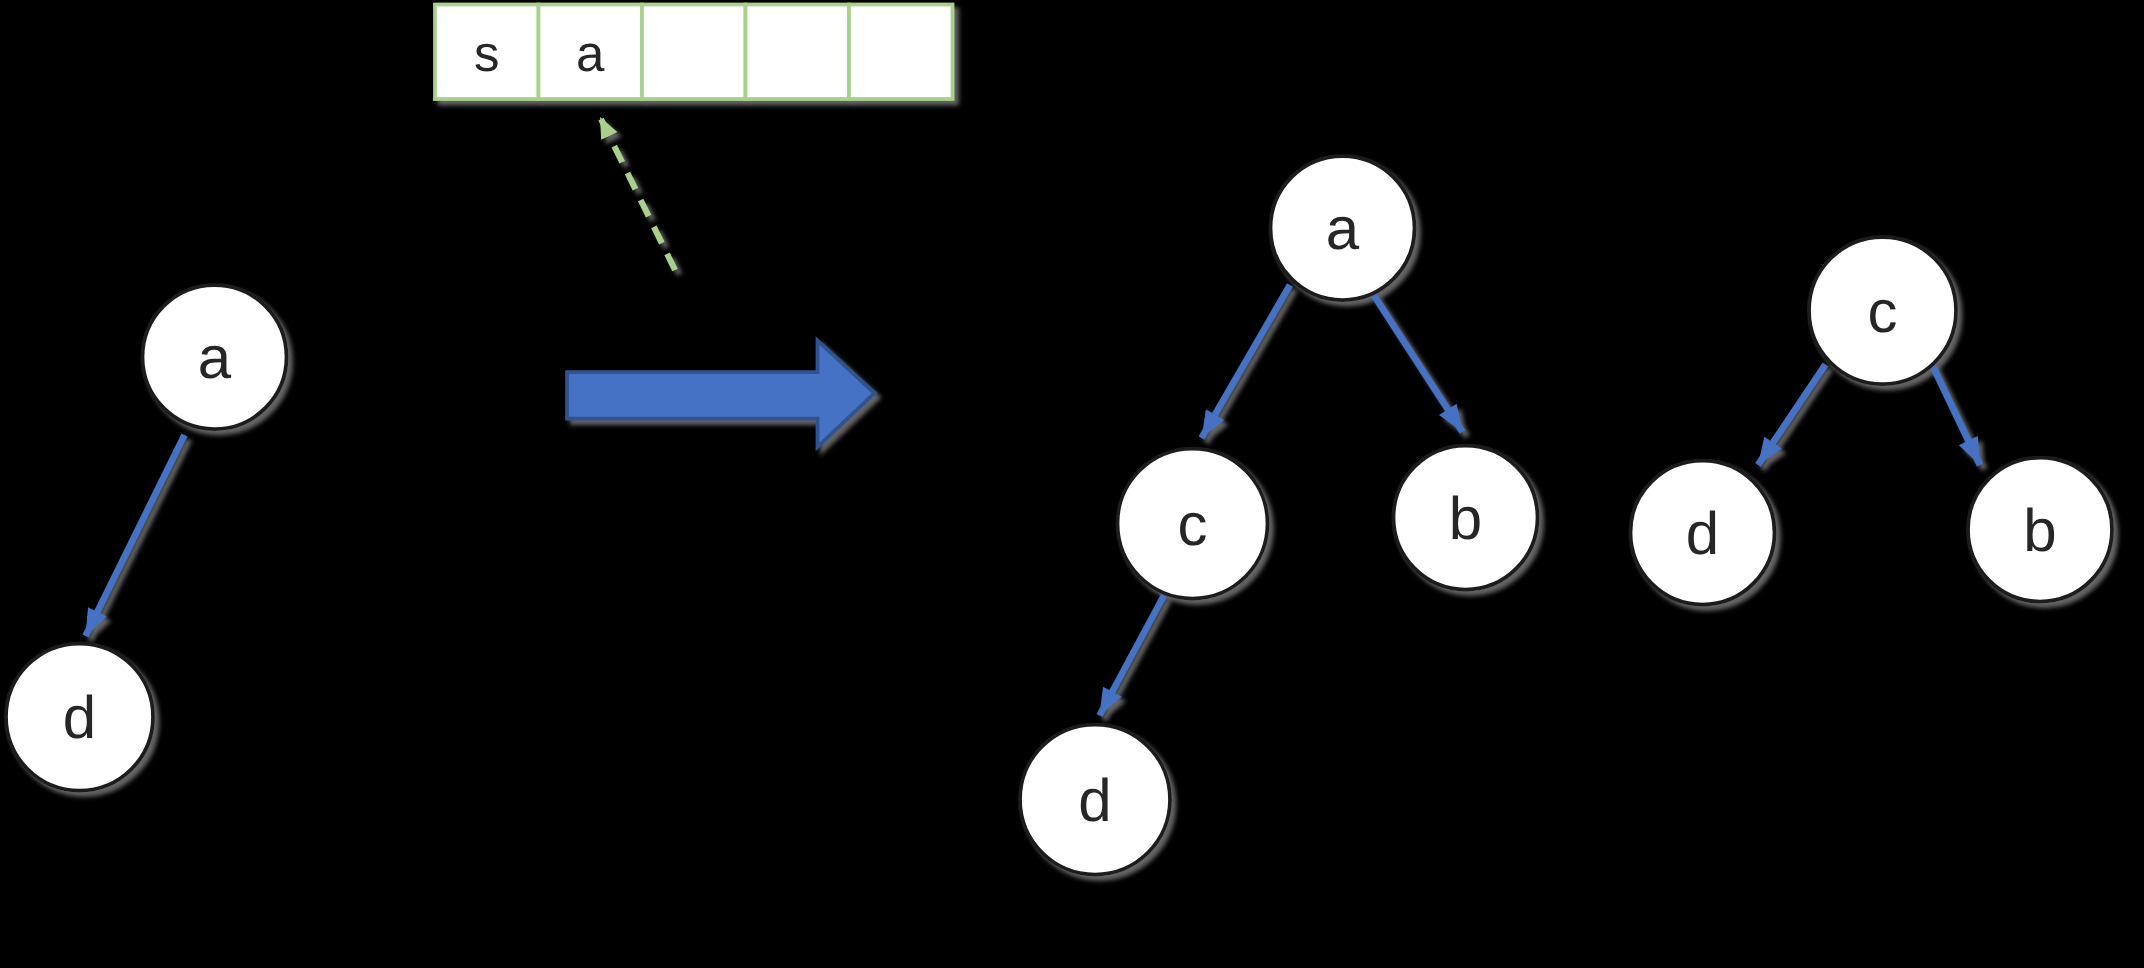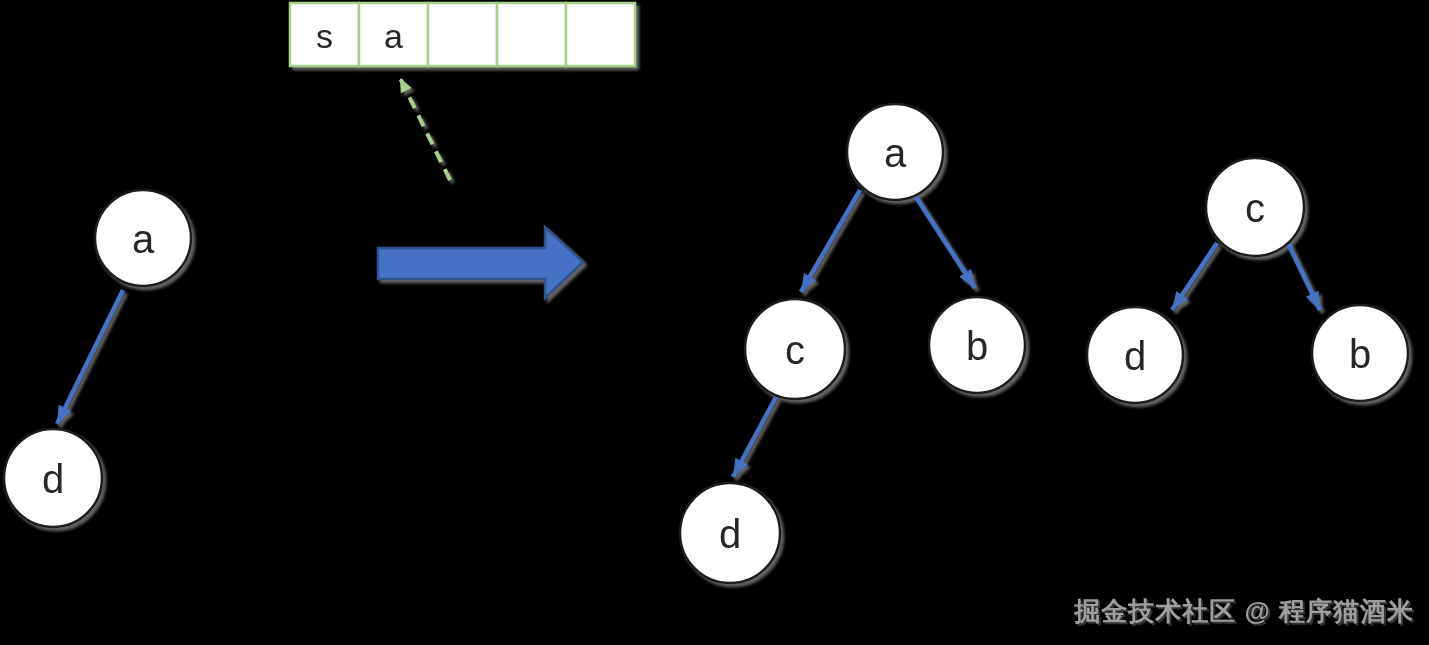--- a/index.html
+++ b/index.html
@@ -160,14 +160,13 @@
         <circle class="node" cx="1135" cy="355" r="48"></circle>
         <text class="node-text" x="1135" y="356">d</text>
       </g>
       <g>
         <circle class="node" cx="1360" cy="353" r="48"></circle>
         <text class="node-text" x="1360" y="354">b</text>
       </g>
     </g>
   </svg>
 
-  <div class="watermark">掘金技术社区 @ 程序猫酒米</div>
 </div>
 
 </body></html>

